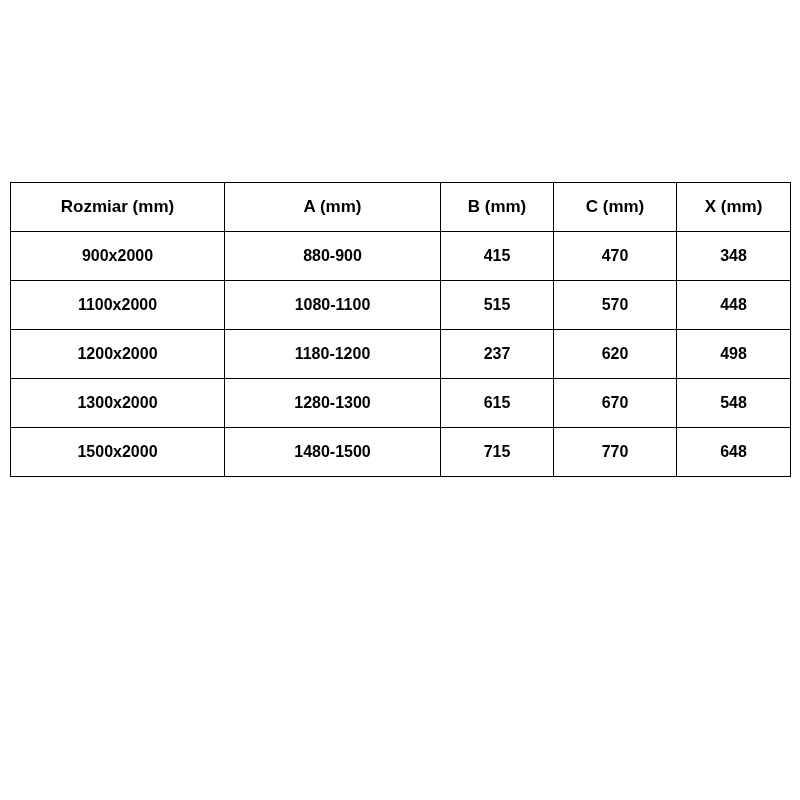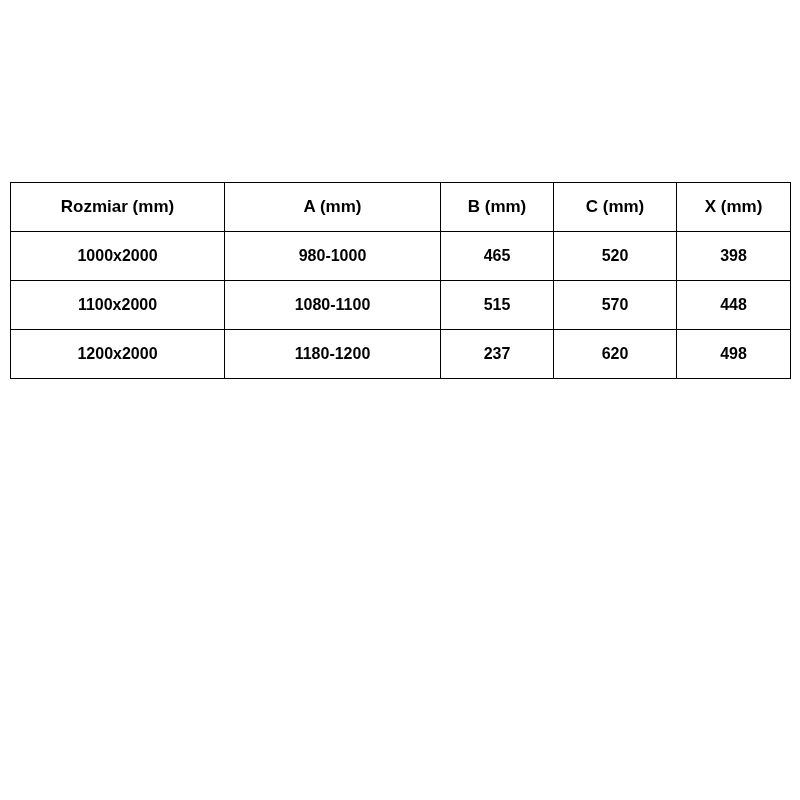--- a/index.html
+++ b/index.html
@@ -73,36 +73,50 @@
         <tr>
           <th>Rozmiar (mm)</th>
           <th>A (mm)</th>
           <th>B (mm)</th>
           <th>C (mm)</th>
           <th>X (mm)</th>
         </tr>
       </thead>
       <tbody>
         <tr>
-          <td>1000x2000</td>
-          <td>980-1000</td>
-          <td>465</td>
-          <td>520</td>
-          <td>398</td>
+          <td>900x2000</td>
+          <td>880-900</td>
+          <td>415</td>
+          <td>470</td>
+          <td>348</td>
         </tr>
         <tr>
           <td>1100x2000</td>
           <td>1080-1100</td>
           <td>515</td>
           <td>570</td>
           <td>448</td>
         </tr>
         <tr>
           <td>1200x2000</td>
           <td>1180-1200</td>
           <td>237</td>
           <td>620</td>
           <td>498</td>
         </tr>
+        <tr>
+          <td>1300x2000</td>
+          <td>1280-1300</td>
+          <td>615</td>
+          <td>670</td>
+          <td>548</td>
+        </tr>
+        <tr>
+          <td>1500x2000</td>
+          <td>1480-1500</td>
+          <td>715</td>
+          <td>770</td>
+          <td>648</td>
+        </tr>
       </tbody>
     </table>
   </div>
 </div>
 
 </body></html>

